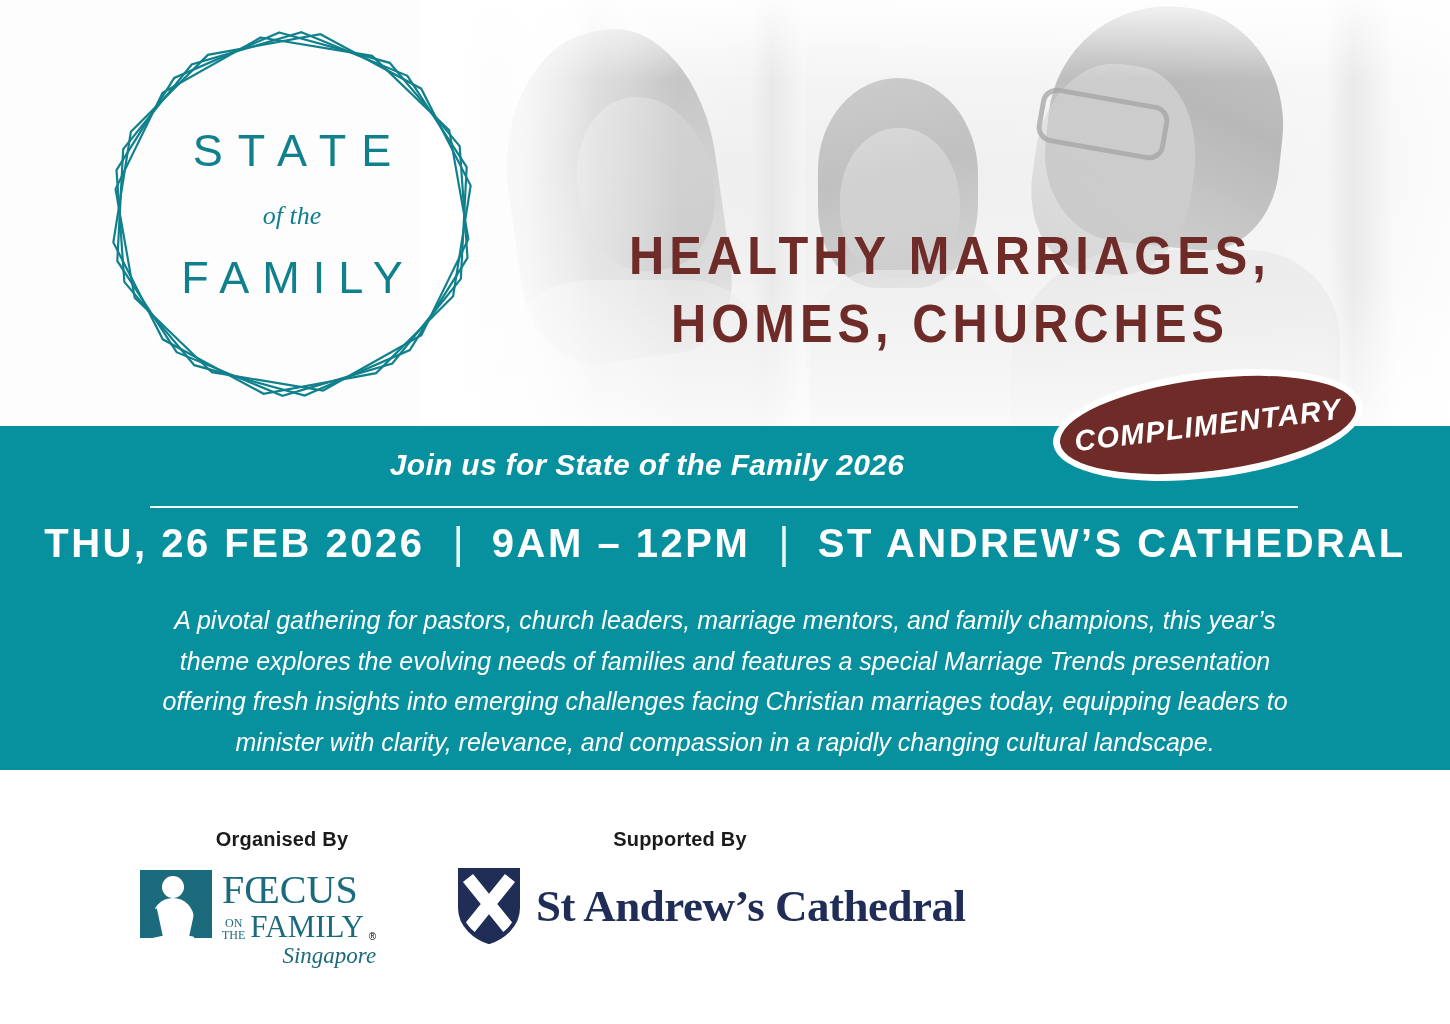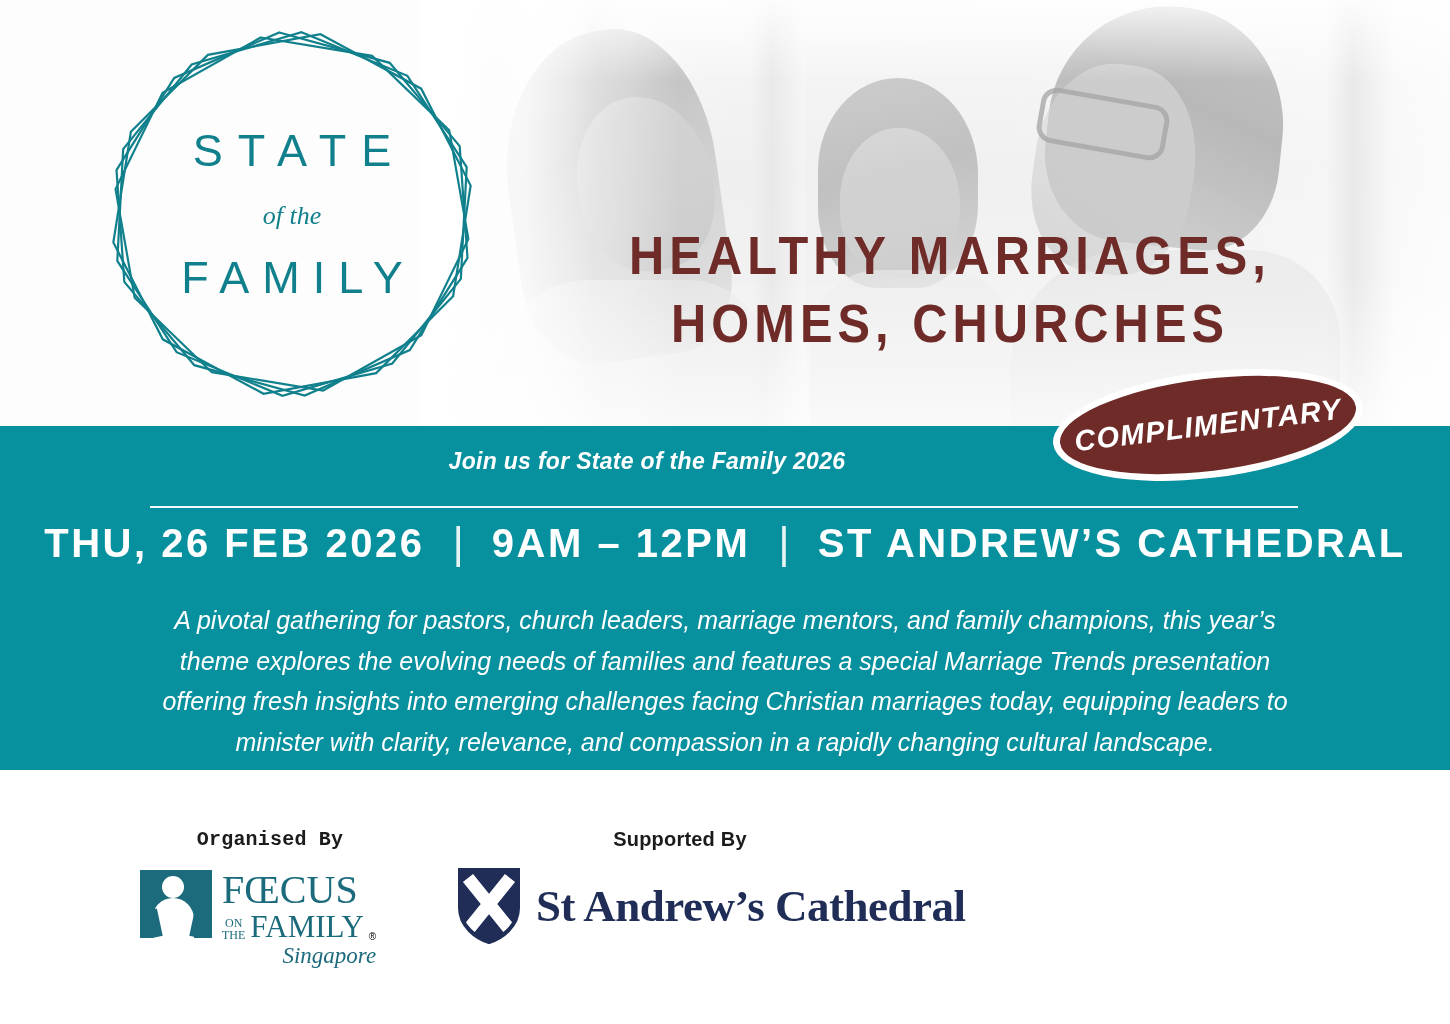--- a/index.html
+++ b/index.html
@@ -239,21 +239,21 @@
     left: 0; top: 426px;
     width: 1450px; height: 344px;
     background: #07909e;
   }
   .band-join {
     position: absolute;
     left: 0; top: 22px;
     width: 1294px;
     text-align: center;
     color: #ffffff;
-    font-size: 23px;
+    font-size: 30px;
     font-weight: 700;
     font-style: italic;
     letter-spacing: 0.3px;
   }
   .band-divider {
     position: absolute;
     left: 150px; top: 80px;
     width: 1148px;
     height: 2px;
     background: #ffffff;
@@ -299,21 +299,21 @@
     background: #ffffff;
   }
   .credit-label {
     position: absolute;
     text-align: center;
     color: #1b1b1b;
     font-size: 20px;
     font-weight: 600;
     letter-spacing: 0.2px;
   }
-  .credit-organised { left: 140px; top: 58px; width: 260px; font-family: Liberation Mono, monospace; }
+  .credit-organised { left: 152px; top: 58px; width: 260px; }
   .credit-supported { left: 540px; top: 58px; width: 280px; }
 
   
   .fotf {
     position: absolute;
     left: 140px; top: 100px;
     width: 240px; height: 90px;
     display: flex;
     align-items: flex-start;
     gap: 10px;

